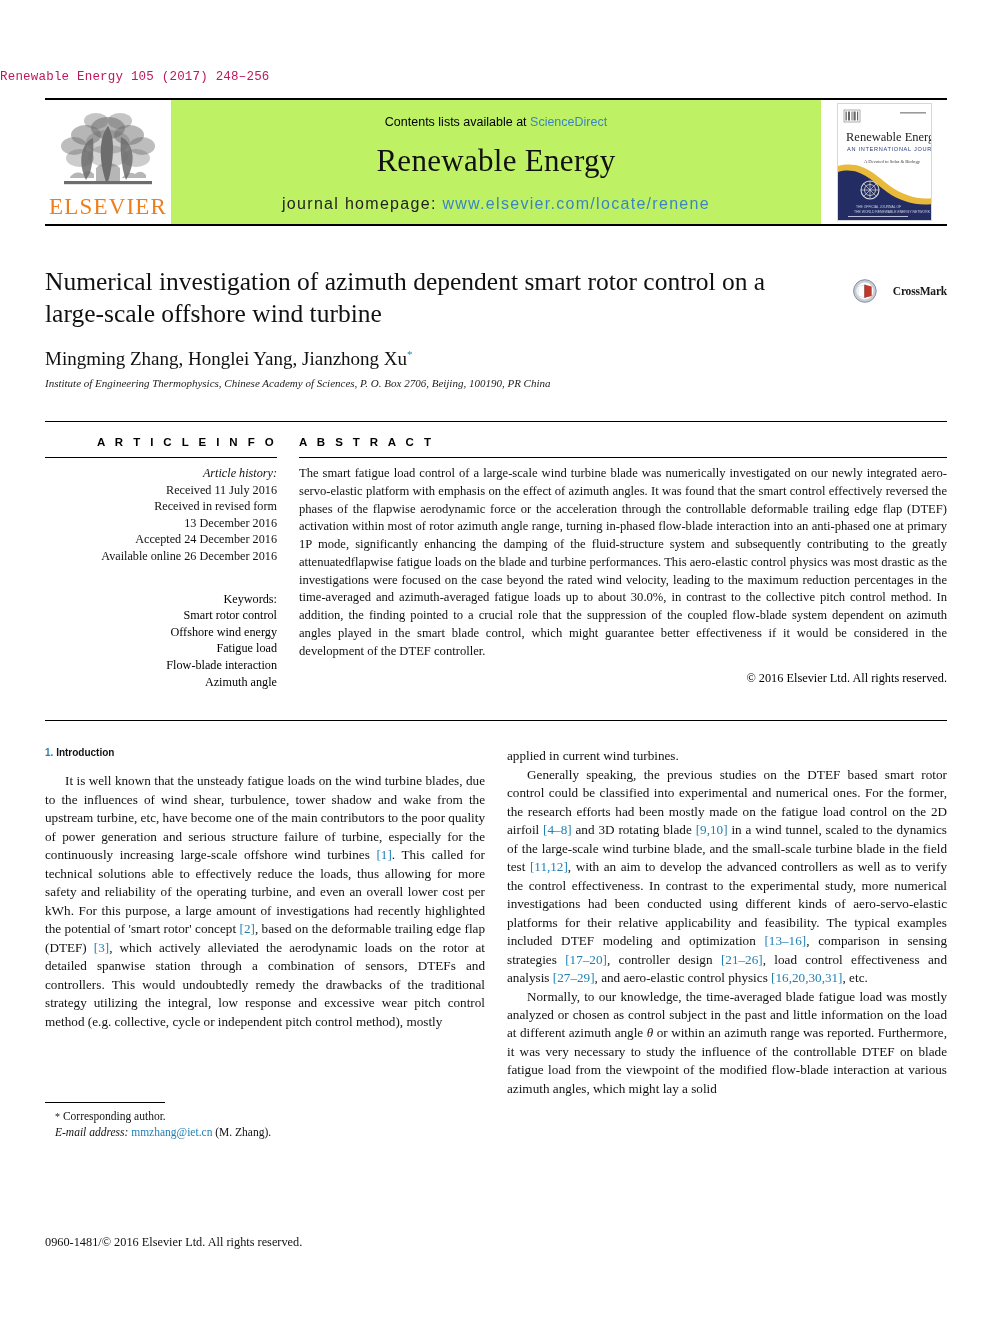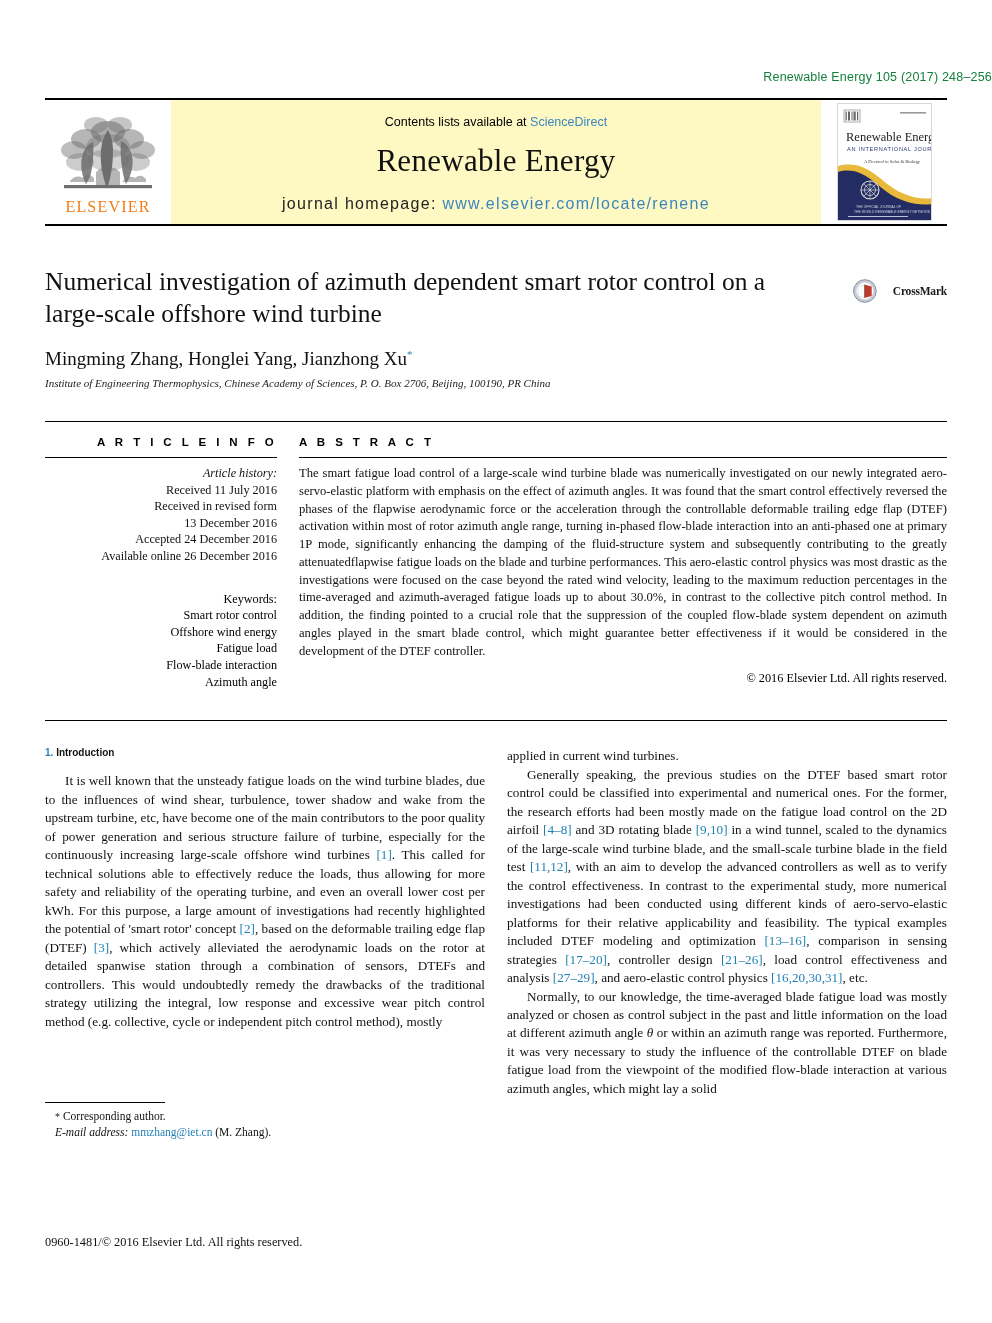--- a/index.html
+++ b/index.html
@@ -15,24 +15,24 @@
   }
   .page {
     position: relative;
     width: 992px;
     height: 1323px;
     padding: 0;
   }
 
   
   .running-head {
-    text-align: right;
+    text-align: left;
     font-size: 12.5px;
-    color: #15803d;
-    font-family: Liberation Sans, sans-serif;
+    color: #be185d;
+    font-family: Liberation Mono, monospace;
     padding-top: 70px;
     letter-spacing: 0.2px;
   }
 
   
   .masthead {
     margin: 14px 45px 0 45px;
     border-top: 2.5px solid #000;
     border-bottom: 2.5px solid #000;
     height: 128px;
@@ -44,29 +44,29 @@
     flex: 0 0 126px;
     display: flex;
     flex-direction: column;
     align-items: center;
     justify-content: center;
     padding: 4px 0 2px 0;
   }
   .tree-svg { display:block; }
   .elsevier-word {
     font-family: "Liberation Serif", serif;
-    font-size: 16px;
+    font-size: 23px;
     letter-spacing: 1.2px;
     color: #ef7d1a;
     line-height: 1;
     margin-top: 1px;
   }
   .mast-center {
     flex: 1 1 auto;
-    background: #fef9c3;
+    background: #bef264;
     display: flex;
     flex-direction: column;
     align-items: center;
     justify-content: center;
     position: relative;
   }
   .contents-line {
     font-family: "Liberation Sans", sans-serif;
     font-size: 12.5px;
     color: #000;

